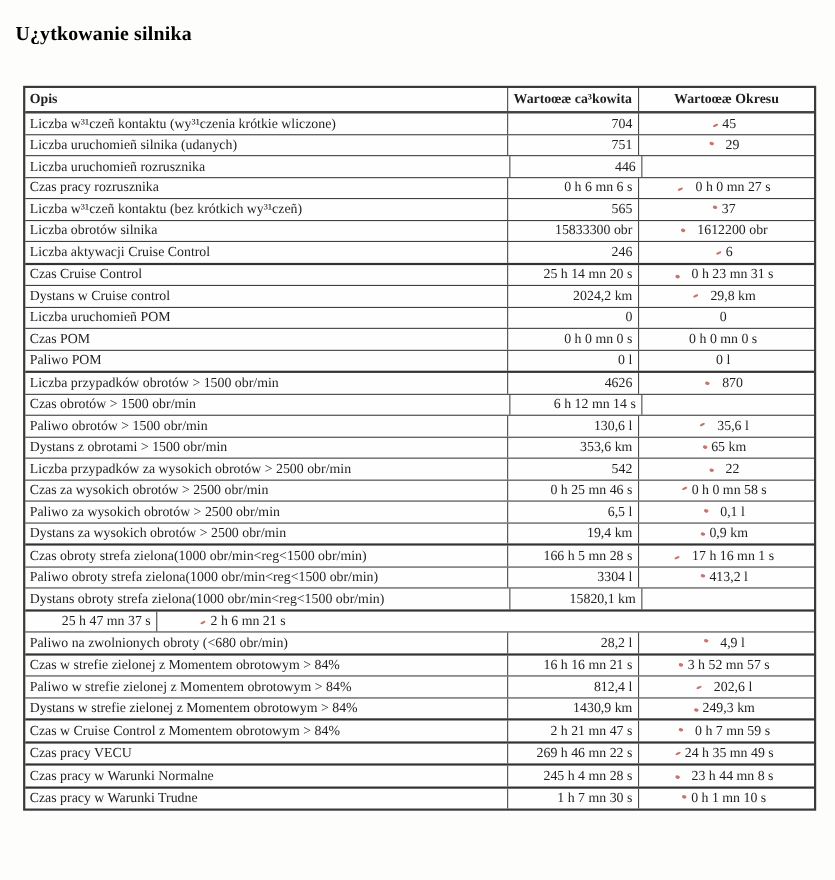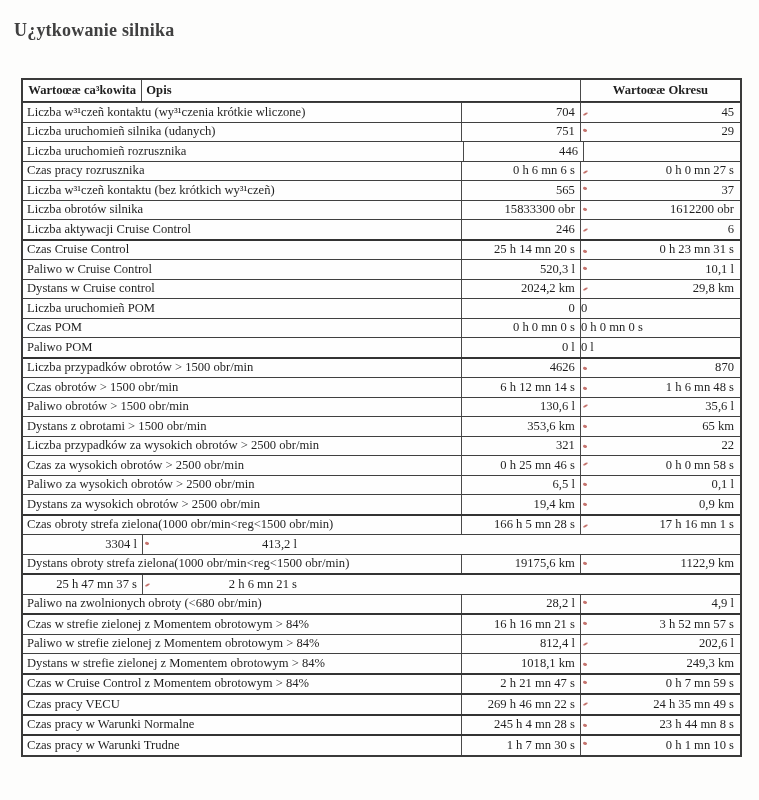--- a/index.html
+++ b/index.html
@@ -6,21 +6,21 @@
   body{
     width:759px;height:800px;
     background:#fdfdfc;
     font-family:"Liberation Serif","DejaVu Serif",serif;
     color:#1f1f1f;
     position:relative;
     overflow:hidden;
   }
   .page-title{
     position:absolute;left:14px;top:20px;
-    font-size:18px;font-weight:bold;color:#404040;
+    font-size:18px;font-weight:bold;color:#000000;
     letter-spacing:.2px;
   }
   .doc-table{
     position:absolute;left:21px;top:78px;width:721px;
     border:2px solid #3a3a3a;
     background:#fefefe;
     box-sizing:border-box;
   }
   .t-row{
     display:flex;align-items:stretch;
@@ -37,40 +37,40 @@
   .cell{
     box-sizing:border-box;
     display:flex;align-items:center;
     font-size:12.6px;
     line-height:1;
     white-space:nowrap;
     overflow:hidden;
   }
   .c-desc{width:441px;padding-left:4px;border-right:1px solid #4a4a4a;}
   .c-total{width:120px;justify-content:flex-end;padding-right:5px;border-right:1px solid #4a4a4a;}
-  .c-period{width:160px;justify-content:space-between;padding-right:6px;position:relative;}
+  .c-period{width:160px;justify-content:center;padding-right:6px;position:relative;}
   .header .c-total,.header .c-period{justify-content:center;padding-right:0;}
   .mark{
     display:inline-block;width:4px;height:3px;
     border-radius:50% 40% 60% 50%;
     background:#b2463e;opacity:.75;
     margin-left:2px;
     transform:rotate(20deg);
   }
   .mark.tick{width:5px;height:2px;transform:rotate(-25deg);}
 </style>
 </head>
 <body>
 
 <div class="page-title">U¿ytkowanie silnika</div>
 
 <div class="doc-table">
   <div class="t-row header">
+    <div class="cell c-desc">Opis</div>
     <div class="cell c-total">Wartoœæ ca³kowita</div>
-    <div class="cell c-desc">Opis</div>
     <div class="cell c-period">Wartoœæ Okresu</div>
   </div>
   <div id="table-body">
       <div class="t-row">
         <div class="cell c-desc">Liczba w³¹czeñ kontaktu (wy³¹czenia krótkie wliczone)</div>
         <div class="cell c-total">704</div>
         <div class="cell c-period">
           <span class="mark tick" style="margin-right: 4px; margin-bottom: -3px;"></span>
           <span>45</span>
         </div>
@@ -121,28 +121,20 @@
       </div>
       <div class="t-row thick">
         <div class="cell c-desc">Czas Cruise Control</div>
         <div class="cell c-total">25 h 14 mn 20 s</div>
         <div class="cell c-period">
           <span class="mark" style="margin-right: 11px; margin-bottom: -3px;"></span>
           <span>0 h 23 mn 31 s</span>
         </div>
       </div>
       <div class="t-row">
-        <div class="cell c-desc">Paliwo w Cruise Control</div>
-        <div class="cell c-total">520,3 l</div>
-        <div class="cell c-period">
-          <span class="mark" style="margin-right: 4px; margin-bottom: 2px;"></span>
-          <span>10,1 l</span>
-        </div>
-      </div>
-      <div class="t-row">
         <div class="cell c-desc">Dystans w Cruise control</div>
         <div class="cell c-total">2024,2 km</div>
         <div class="cell c-period">
           <span class="mark tick" style="margin-right: 11px; margin-bottom: 0px;"></span>
           <span>29,8 km</span>
         </div>
       </div>
       <div class="t-row">
         <div class="cell c-desc">Liczba uruchomieñ POM</div>
         <div class="cell c-total">0</div>
@@ -168,44 +160,40 @@
         <div class="cell c-desc">Liczba przypadków obrotów &gt; 1500 obr/min</div>
         <div class="cell c-total">4626</div>
         <div class="cell c-period">
           <span class="mark" style="margin-right: 11px; margin-bottom: -1px;"></span>
           <span>870</span>
         </div>
       </div>
       <div class="t-row">
         <div class="cell c-desc">Czas obrotów &gt; 1500 obr/min</div>
         <div class="cell c-total">6 h 12 mn 14 s</div>
-        <div class="cell c-period">
-          <span class="mark" style="margin-right: 4px; margin-bottom: -3px;"></span>
-          <span>1 h 6 mn 48 s</span>
-        </div>
       </div>
       <div class="t-row">
         <div class="cell c-desc">Paliwo obrotów &gt; 1500 obr/min</div>
         <div class="cell c-total">130,6 l</div>
         <div class="cell c-period">
           <span class="mark tick" style="margin-right: 11px; margin-bottom: 2px;"></span>
           <span>35,6 l</span>
         </div>
       </div>
       <div class="t-row">
         <div class="cell c-desc">Dystans z obrotami &gt; 1500 obr/min</div>
         <div class="cell c-total">353,6 km</div>
         <div class="cell c-period">
           <span class="mark" style="margin-right: 4px; margin-bottom: 0px;"></span>
           <span>65 km</span>
         </div>
       </div>
       <div class="t-row">
         <div class="cell c-desc">Liczba przypadków za wysokich obrotów &gt; 2500 obr/min</div>
-        <div class="cell c-total">321</div>
+        <div class="cell c-total">542</div>
         <div class="cell c-period">
           <span class="mark" style="margin-right: 11px; margin-bottom: -2px;"></span>
           <span>22</span>
         </div>
       </div>
       <div class="t-row">
         <div class="cell c-desc">Czas za wysokich obrotów &gt; 2500 obr/min</div>
         <div class="cell c-total">0 h 25 mn 46 s</div>
         <div class="cell c-period">
           <span class="mark tick" style="margin-right: 4px; margin-bottom: 3px;"></span>
@@ -230,33 +218,30 @@
       </div>
       <div class="t-row thick">
         <div class="cell c-desc">Czas obroty strefa zielona(1000 obr/min&lt;reg&lt;1500 obr/min)</div>
         <div class="cell c-total">166 h 5 mn 28 s</div>
         <div class="cell c-period">
           <span class="mark tick" style="margin-right: 11px; margin-bottom: -3px;"></span>
           <span>17 h 16 mn 1 s</span>
         </div>
       </div>
       <div class="t-row">
+        <div class="cell c-desc">Paliwo obroty strefa zielona(1000 obr/min&lt;reg&lt;1500 obr/min)</div>
         <div class="cell c-total">3304 l</div>
         <div class="cell c-period">
           <span class="mark" style="margin-right: 4px; margin-bottom: 2px;"></span>
           <span>413,2 l</span>
         </div>
       </div>
       <div class="t-row">
         <div class="cell c-desc">Dystans obroty strefa zielona(1000 obr/min&lt;reg&lt;1500 obr/min)</div>
-        <div class="cell c-total">19175,6 km</div>
-        <div class="cell c-period">
-          <span class="mark" style="margin-right: 11px; margin-bottom: 0px;"></span>
-          <span>1122,9 km</span>
-        </div>
+        <div class="cell c-total">15820,1 km</div>
       </div>
       <div class="t-row thick">
         <div class="cell c-total">25 h 47 mn 37 s</div>
         <div class="cell c-period">
           <span class="mark tick" style="margin-right: 4px; margin-bottom: -2px;"></span>
           <span>2 h 6 mn 21 s</span>
         </div>
       </div>
       <div class="t-row">
         <div class="cell c-desc">Paliwo na zwolnionych obroty (&lt;680 obr/min)</div>
@@ -277,21 +262,21 @@
       <div class="t-row">
         <div class="cell c-desc">Paliwo w strefie zielonej z Momentem obrotowym  &gt; 84%</div>
         <div class="cell c-total">812,4 l</div>
         <div class="cell c-period">
           <span class="mark tick" style="margin-right: 11px; margin-bottom: -1px;"></span>
           <span>202,6 l</span>
         </div>
       </div>
       <div class="t-row">
         <div class="cell c-desc">Dystans w strefie zielonej z Momentem obrotowym  &gt; 84%</div>
-        <div class="cell c-total">1018,1 km</div>
+        <div class="cell c-total">1430,9 km</div>
         <div class="cell c-period">
           <span class="mark" style="margin-right: 4px; margin-bottom: -3px;"></span>
           <span>249,3 km</span>
         </div>
       </div>
       <div class="t-row thick">
         <div class="cell c-desc">Czas w Cruise Control z Momentem obrotowym  &gt; 84%</div>
         <div class="cell c-total">2 h 21 mn 47 s</div>
         <div class="cell c-period">
           <span class="mark" style="margin-right: 11px; margin-bottom: 2px;"></span>

